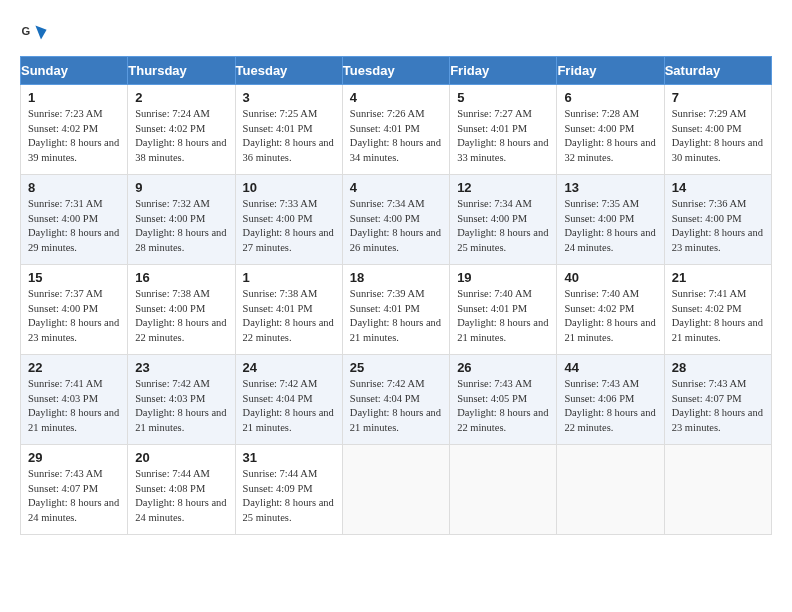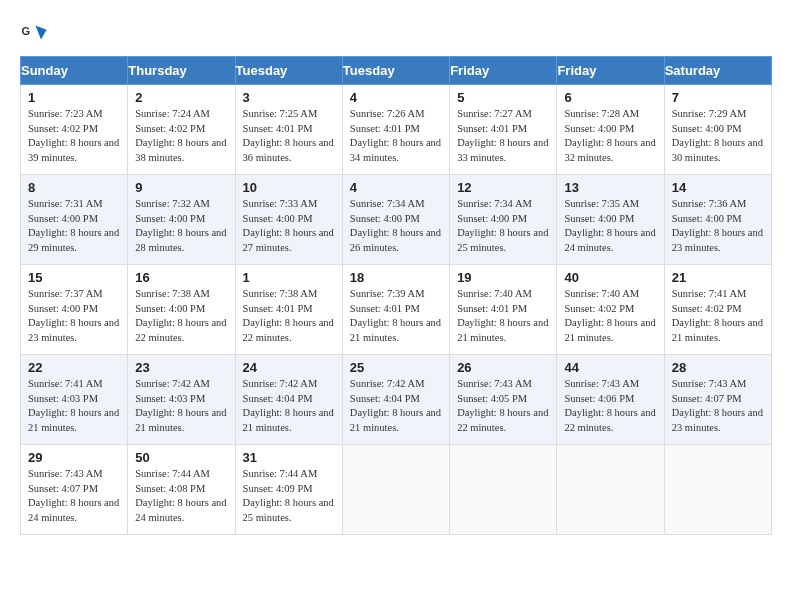--- a/index.html
+++ b/index.html
@@ -362,21 +362,21 @@
       <tr>
         <td>
         <span class="day-number">29</span>
         <div class="day-info">
           Sunrise: 7:43 AM<br>
           Sunset: 4:07 PM<br>
           Daylight: 8 hours and 24 minutes.
         </div>
       </td>
         <td>
-        <span class="day-number">50</span>
+        <span class="day-number">20</span>
         <div class="day-info">
           Sunrise: 7:44 AM<br>
           Sunset: 4:08 PM<br>
           Daylight: 8 hours and 24 minutes.
         </div>
       </td>
         <td>
         <span class="day-number">31</span>
         <div class="day-info">
           Sunrise: 7:44 AM<br>

